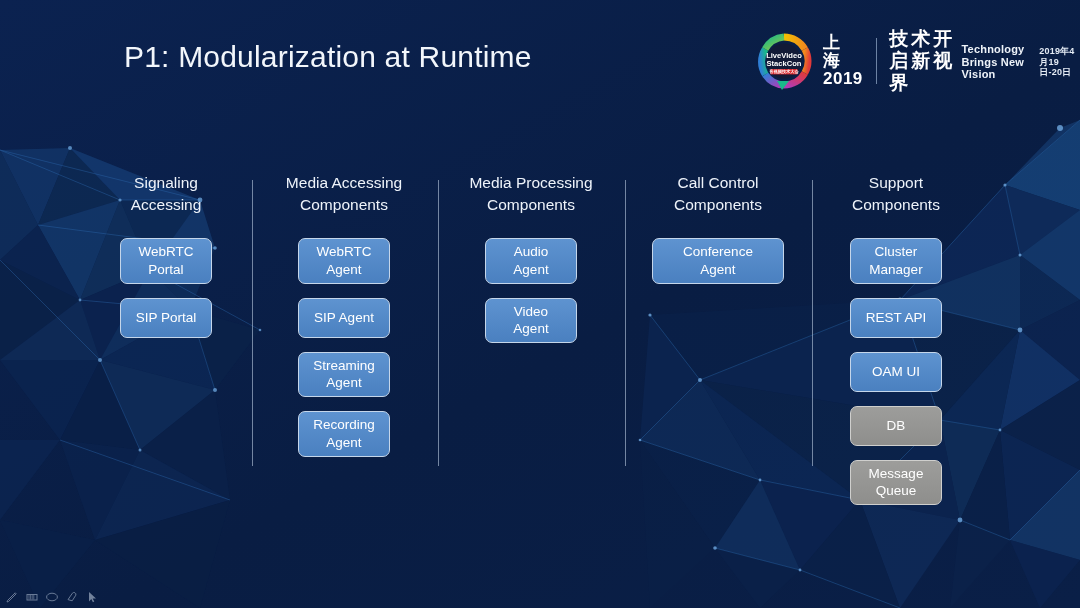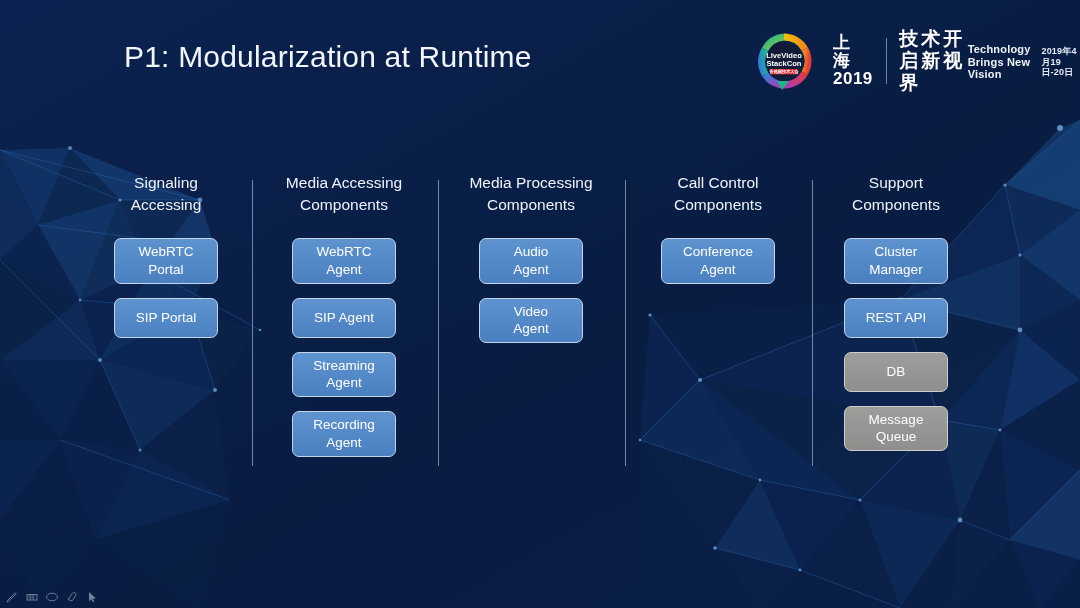--- a/index.html
+++ b/index.html
@@ -20,53 +20,53 @@
     position:absolute;left:124px;top:40px;
     font-size:30px;font-weight:400;letter-spacing:.2px;
     color:#f2f6fb;white-space:nowrap;
   }
 
   
   #logo{position:absolute;left:755px;top:28px;height:66px;display:flex;align-items:center;}
   #logo-mark{width:58px;height:58px;position:relative;flex:0 0 auto;text-align:center;}
   #logo-mark svg{display:block;}
   #logo-city{
-    margin-left:20px;display:flex;flex-direction:column;align-items:center;
+    margin-left:10px;display:flex;flex-direction:column;align-items:center;
     justify-content:center;line-height:1.05;
   }
   #logo-city .cn{font-size:17px;font-weight:700;color:#ffffff;letter-spacing:3px;}
   #logo-city .yr{font-size:17px;font-weight:700;color:#ffffff;letter-spacing:.5px;margin-top:1px;}
   #logo-sep{width:1px;height:46px;background:#8fa6c4;margin:0 13px;opacity:.75;}
   #logo-tag{display:flex;flex-direction:row;align-items:center;justify-content:center;line-height:1.15;}
   #logo-tag .cn{font-size:19px;font-weight:700;letter-spacing:3px;color:#ffffff;}
   #logo-tag .en{font-size:11px;font-weight:700;letter-spacing:.2px;color:#eef3f9;margin-top:2px;}
   #logo-tag .dt{font-size:9px;font-weight:700;letter-spacing:.2px;color:#e4ebf4;margin-top:2px;}
 
   
   .col{position:absolute;top:172px;width:156px;display:flex;flex-direction:column;align-items:center;}
   .col-title{
     font-size:15.5px;line-height:1.42;text-align:center;color:#eef3fa;font-weight:400;
     white-space:pre-line;
   }
   .boxes{margin-top:22px;width:100%;display:flex;flex-direction:column;align-items:center;}
   .box{
-    width:104px;min-height:40px;margin-bottom:14px;
+    width:92px;min-height:40px;margin-bottom:14px;
     display:flex;align-items:center;justify-content:center;text-align:center;
     border-radius:7px;
     font-size:13.5px;line-height:1.32;color:#ffffff;
     white-space:pre-line;
     box-sizing:border-box;padding:4px 5px;
     background:linear-gradient(180deg,#5e93d0 0%,#4a80c0 100%);
     border:1.2px solid #c5d6ea;
   }
   .box.grey{
     background:linear-gradient(180deg,#9d9d9b 0%,#8e8e8c 100%);
     border:1.2px solid #cfcfcd;
   }
-  .box.wide{width:114px;}
+  .box.wide{width:132px;}
 
   
   .divider{position:absolute;top:180px;width:1px;height:286px;background:#aebfd6;opacity:.65;}
 
   
   #toolbar{position:absolute;left:4px;bottom:4px;display:flex;align-items:center;gap:5px;opacity:.55;}
   #toolbar .tb{width:15px;height:15px;display:flex;align-items:center;justify-content:center;}
   #toolbar svg{display:block;}
 </style>
 </head>
@@ -305,20 +305,21 @@
     </div>
   </div>
 
   <div class="col" style="left:818px">
     <div class="col-title">Support
 Components</div>
     <div class="boxes">
       <div class="box">Cluster
 Manager</div>
       <div class="box">REST API</div>
+      <div class="box">OAM UI</div>
       <div class="box grey">DB</div>
       <div class="box grey">Message
 Queue</div>
     </div>
   </div>
 
   <div id="toolbar">
     <div class="tb">
       <svg width="14" height="14" viewBox="0 0 14 14">
         <path d="M2,12 L3.6,11.4 L11.2,3.8 L10.2,2.8 L2.6,10.4 Z" fill="none" stroke="#b9c7da" stroke-width="1"></path>

